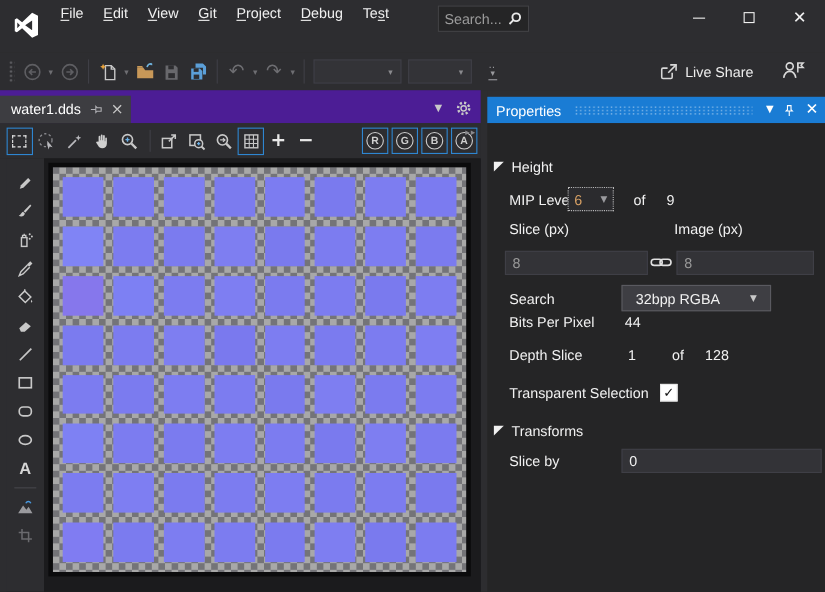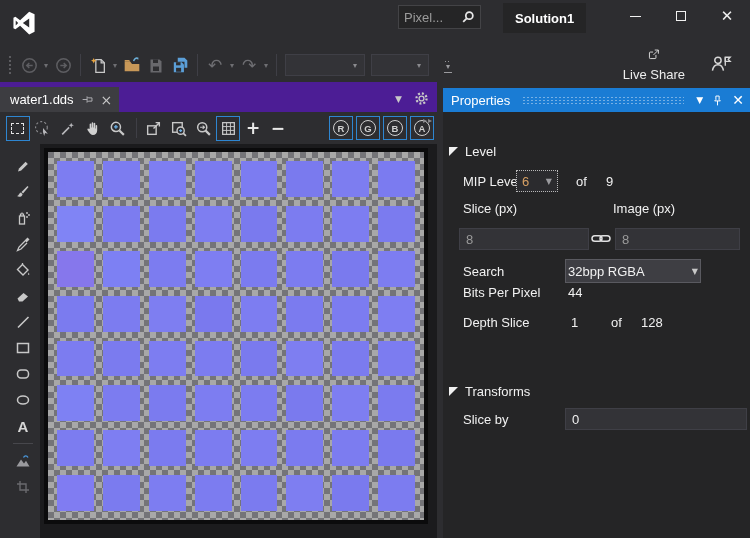--- a/index.html
+++ b/index.html
@@ -35,21 +35,21 @@
   .tb-caret { font-size:8px; color:#6e6e72; width:10px; text-align:center; font-family:"DejaVu Sans",sans-serif; }
   .tb-sep { width:1px; height:22px; background:#3f3f46; margin:0 5px; }
   .undoredo { font-family:"DejaVu Sans",sans-serif; font-size:17px; color:#6e6e72; line-height:1; }
   .combo { height:22px; background:#333337; border:1px solid #3f3f46; display:flex;
     align-items:center; justify-content:flex-end; padding:0 4px; margin:0 3px; }
   .combo .tb-caret { color:#8a8a8e; }
   .combo.c1 { width:80px; } .combo.c2 { width:58px; }
   .tb-overflow { display:flex; flex-direction:column; align-items:center; margin-left:8px; width:16px; }
   .tb-overflow .dots { letter-spacing:2px; font-size:9px; color:#9a9a9e; line-height:5px; }
   .tb-overflow .arr { font-size:8px; color:#9a9a9e; border-bottom:1px solid #9a9a9e; padding:0 2px 1px; font-family:"DejaVu Sans",sans-serif; }
-  .live-share { position:absolute; right:65px; top:0; height:34px; display:flex; align-items:center; gap:6px; color:#ededed;flex-direction:column; }
+  .live-share { position:absolute; right:65px; top:0; height:34px; display:flex; align-items:center; gap:6px; color:#ededed; }
   .feedback { position:absolute; right:18px; top:5px; }
 
   
   .main { position:absolute; top:82px; left:0; right:0; bottom:0; display:flex; }
   .editor-col { width:437px; display:flex; flex-direction:column; background:#2d2d30; }
   .splitter { width:6px; background:#2d2d30; }
 
   
   .tabstrip { height:30px; padding-top:5px; display:flex; align-items:flex-end; background:#4c1d95; position:relative; }
   .tab { height:25px; margin-left:0; background:#3d3d41; display:flex; align-items:center;
@@ -107,45 +107,53 @@
   .mip-dd { position:absolute; left:73px; width:42px; height:22px; background:#2b2b2e;
     border:1px dotted #b9b9b9; display:flex; align-items:center; justify-content:space-between; padding:0 5px; }
   .mip-dd .val { color:var(--mip-value-orange); }
   .dd-caret { font-size:8px; color:#9a9a9e; font-family:"DejaVu Sans",sans-serif; }
   .ptext { position:absolute; }
   .pinput { position:absolute; height:22px; background:#333337; border:1px solid #3f3f46;
     display:flex; align-items:center; padding:0 6px; color:#9a9a9a; }
   .chain { position:absolute; left:148px; top:112px; }
   .fmt-dd { position:absolute; left:122px; width:136px; height:24px; background:#3e3e43;
     border:1px solid #5a5a60; display:flex; align-items:center; justify-content:space-between;
-    padding:0 2px; color:#f1f1f1; }
+    padding:0 12px; color:#f1f1f1; }
   .fmt-dd .dd-caret { color:#c8c8c8; }
   .checkbox { position:absolute; left:157px; width:16px; height:16px; background:#ffffff;
     border:1px solid #e8e8e8; display:flex; align-items:center; justify-content:center;
     color:#111111; font-weight:700; font-size:12px; font-family:"DejaVu Sans",sans-serif; line-height:1; }
 </style>
 </head>
 <body>
 
 <div class="app">
 
   <div class="titlebar">
     <svg class="vs-logo" viewBox="0 0 16 16">
       <path fill="#ffffff" d="M11.2 1 5.6 6.3 2.7 4.1 1.5 4.7v6.6l1.2.6 2.9-2.2 5.6 5.3 3.3-1.6V2.6L11.2 1zM2.9 9.6V6.4L4.4 8 2.9 9.6zm8.3 1.1L7.3 8l3.9-2.7v5.4z"></path>
     </svg>
+    <div class="menurow r1" id="menu-row1">
+        <span class="menu-item"><u>F</u>ile</span>
+        <span class="menu-item"><u>E</u>dit</span>
+        <span class="menu-item"><u>V</u>iew</span>
+        <span class="menu-item"><u>G</u>it</span>
+        <span class="menu-item"><u>P</u>roject</span>
+        <span class="menu-item"><u>D</u>ebug</span>
+        <span class="menu-item">Te<u>s</u>t</span>
+      </div>
 
     <div class="search-box">
-      <span class="ph">Pixel...</span>
+      <span class="ph">Search...</span>
       <svg width="14" height="14" viewBox="0 0 16 16">
         <circle cx="9.5" cy="6.5" r="4" fill="none" stroke="#e8e8e8" stroke-width="2"></circle>
         <path d="M6.5 9.5 2.5 13.5" stroke="#e8e8e8" stroke-width="2"></path>
       </svg>
     </div>
 
-    <div class="solution-badge">Solution1</div>
 
     <div class="win-controls">
       <div class="win-btn">
           <span class="glyph-min"></span>
         </div>
       <div class="win-btn">
           <span class="glyph-max"></span>
         </div>
       <div class="win-btn">
           <span class="glyph-close">✕</span>
@@ -521,21 +529,21 @@
               <path d="M8 8.5V14"></path>
           </svg>
         </span>
         <span class="ph-icon x">✕</span>
       </div>
 
       <div class="props-body">
 
         <div class="sec-head" style="top:32px">
           <span class="sec-tri"></span>
-          <span>Level</span>
+          <span>Height</span>
         </div>
 
         <div class="prow" style="top:58px;height:22px">
           <span class="plabel">MIP Level</span>
           <div class="mip-dd">
             <span class="val">6</span>
             <span class="dd-caret">▼</span>
           </div>
           <span class="ptext" style="left:133px">of</span>
           <span class="ptext" style="left:163px">9</span>
@@ -570,20 +578,26 @@
           <span class="ptext" style="left:125px">44</span>
         </div>
 
         <div class="prow" style="top:210px">
           <span class="plabel">Depth Slice</span>
           <span class="ptext" style="left:128px">1</span>
           <span class="ptext" style="left:168px">of</span>
           <span class="ptext" style="left:198px">128</span>
         </div>
 
+        <div class="prow" style="top:236px;height:18px">
+          <span class="plabel">Transparent Selection</span>
+          <span class="checkbox">
+            <span>✓</span>
+          </span>
+        </div>
 
         <div class="sec-head" style="top:272px">
           <span class="sec-tri"></span>
           <span>Transforms</span>
         </div>
 
         <div class="prow" style="top:296px;height:22px">
           <span class="plabel">Slice by</span>
         </div>
         <div class="pinput" style="left:122px;top:296px;width:182px;color:#f1f1f1">

